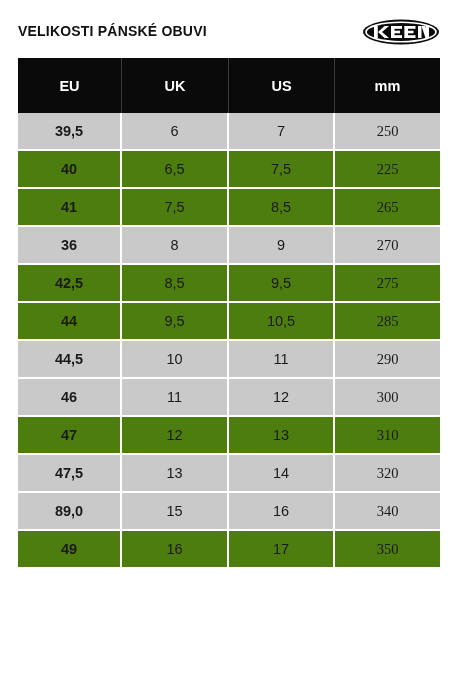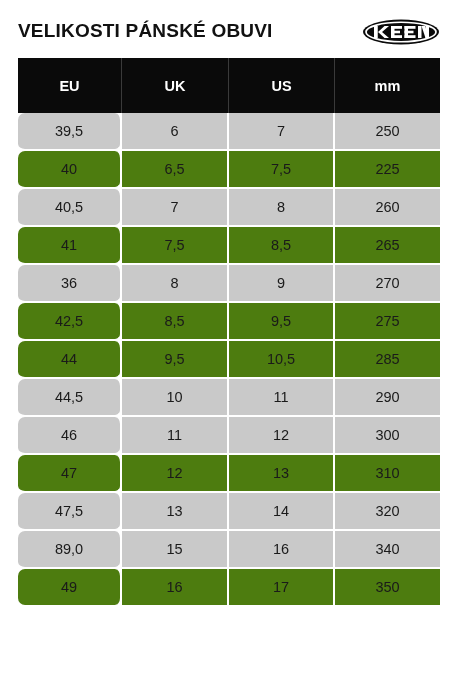--- a/index.html
+++ b/index.html
@@ -20,21 +20,21 @@
     position: absolute;
     left: 18px;
     top: 16px;
     width: 422px;
     height: 34px;
   }
   #page-title {
     position: absolute;
     left: 0;
     top: 2px;
-    font-size: 19px;
+    font-size: 14px;
     font-weight: bold;
     letter-spacing: 0.2px;
     color: #111111;
     white-space: nowrap;
     line-height: 26px;
   }
 
   
   #brand-logo {
     position: absolute;
@@ -76,24 +76,24 @@
   #size-table tbody td {
     height: 36px;
     text-align: center;
     vertical-align: middle;
     font-size: 14.5px;
     color: #1a1a1a;
     padding: 0;
     border-right: 2px solid #ffffff;
     border-bottom: 2px solid #ffffff;
   }
-  #size-table tbody td:last-child { border-right: none; }
+  #size-table tbody td:last-child { border-right: none; font-family: Liberation Serif, serif; }
   #size-table tbody tr:last-child td { border-bottom: none; }
 
-  #size-table tbody td.eu-cell { font-weight: normal; border-radius: 7px; }
+  #size-table tbody td.eu-cell { font-weight: bold; }
 
   #size-table tbody tr.shade-dark td { background: #c9c9c9; }
   #size-table tbody tr.shade-light td { background: #4d7c0f; }
 </style>
 </head>
 <body>
 
 <div id="header">
   <div id="page-title">VELIKOSTI PÁNSKÉ OBUVI</div>
 
@@ -145,26 +145,20 @@
         <td>6</td>
         <td>7</td>
         <td>250</td>
       </tr>
       <tr class="shade-light">
         <td class="eu-cell">40</td>
         <td>6,5</td>
         <td>7,5</td>
         <td>225</td>
       </tr>
-      <tr class="shade-dark">
-        <td class="eu-cell">40,5</td>
-        <td>7</td>
-        <td>8</td>
-        <td>260</td>
-      </tr>
       <tr class="shade-light">
         <td class="eu-cell">41</td>
         <td>7,5</td>
         <td>8,5</td>
         <td>265</td>
       </tr>
       <tr class="shade-dark">
         <td class="eu-cell">36</td>
         <td>8</td>
         <td>9</td>

